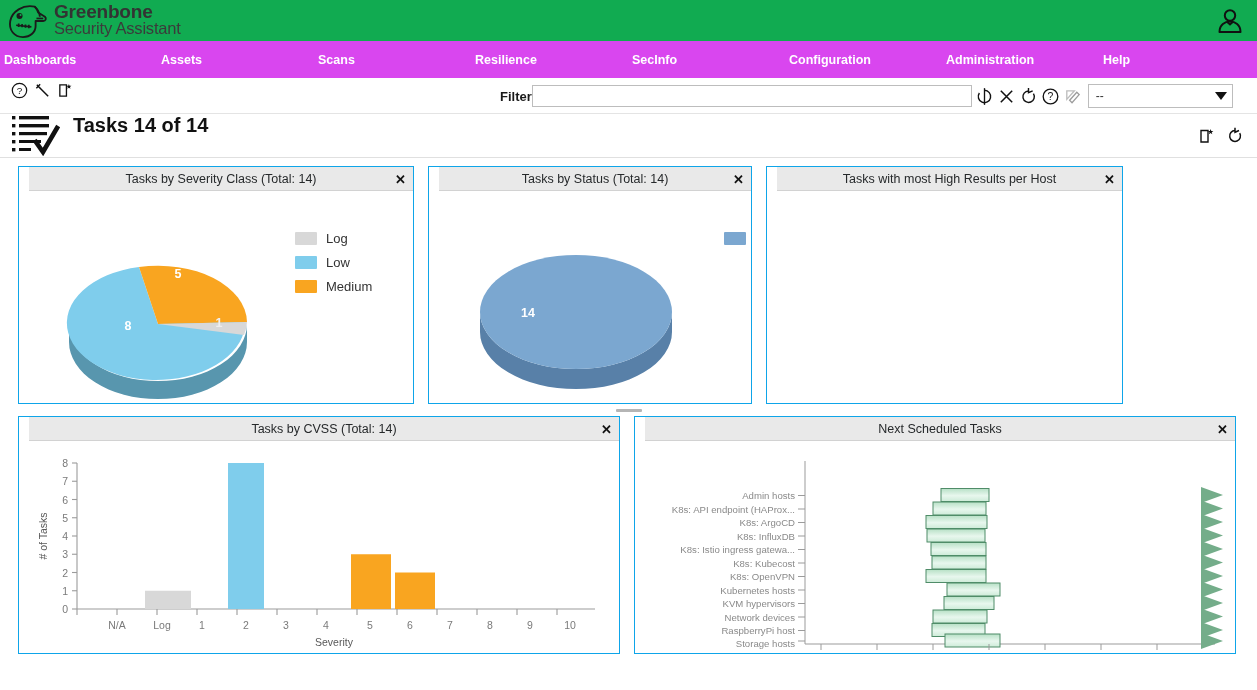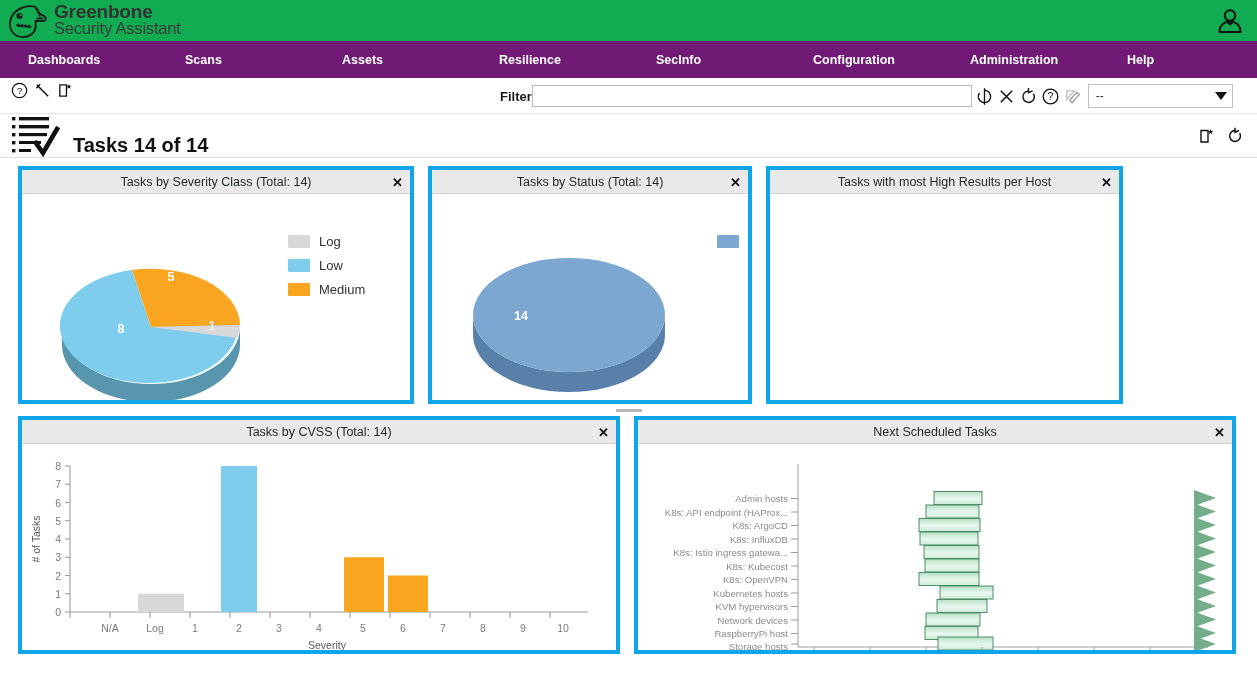--- a/index.html
+++ b/index.html
@@ -32,24 +32,24 @@
     letter-spacing: -0.2px; display: block; margin-top: -1px;
   }
   .user-area {
     position: absolute; right: 12px; top: 0; height: 41px;
     display: flex; align-items: center;
   }
 
   
   .navbar {
     height: 37px;
-    background: #701a75;
+    background: #d946ef;
     display: flex;
     align-items: stretch;
-    padding-left: 28px;
+    padding-left: 4px;
   }
   .nav-item {
     color: #ffffff;
     font-size: 12.5px;
     font-weight: bold;
     display: flex; align-items: center;
     white-space: nowrap;
     cursor: pointer;
   }
 
@@ -96,21 +96,21 @@
     width: 0; height: 0;
     border-left: 6px solid transparent;
     border-right: 6px solid transparent;
     border-top: 8px solid #111;
   }
 
   
   .titlerow {
     height: 44px;
     position: relative;
-    display: flex; align-items: flex-end;
+    display: flex; align-items: flex-start;
     padding-left: 12px;
     border-bottom: 1px solid #e0e0e0;
   }
   .title-text {
     font-size: 20px; font-weight: bold; color: #111;
     margin-left: 9px;
   }
   .title-right {
     position: absolute; right: 13px; top: 50%;
     transform: translateY(-50%);
@@ -120,22 +120,22 @@
   
   .dash {
     padding: 8px 18px 0 18px;
   }
   .row {
     display: flex;
     gap: 14px;
   }
   .panel {
     background: #ffffff;
-    border: 4px solid #0ea5e9;
-    display: flex; flex-direction: column;
+    border: 1px solid #0ea5e9;
+    display: flex; flex-direction: column; padding-left: 10px;
   }
   .panel-head {
     height: 24px;
     background: #e9e9e9;
     border-bottom: 1px solid #d2d2d2;
     display: flex; align-items: center;
     justify-content: center;
     position: relative;
     flex: 0 0 auto;
   }
@@ -204,22 +204,22 @@
     <svg width="30" height="30" viewBox="0 0 30 30">
       <circle cx="15" cy="9.5" r="5.2" fill="none" stroke="#111" stroke-width="2"></circle>
       <path d="M4.5 26 C4.5 18.5 10 15.6 15 15.6 C20 15.6 25.5 18.5 25.5 26 Z" fill="none" stroke="#111" stroke-width="2" stroke-linejoin="round"></path>
       <path d="M12.3 15.9 L15 18.4 L17.7 15.9" fill="none" stroke="#111" stroke-width="2"></path>
     </svg>
   </div>
 </div>
 
 <div class="navbar">
   <div class="nav-item" style="width:157px">Dashboards</div>
+  <div class="nav-item" style="width:157px">Assets</div>
   <div class="nav-item" style="width:157px">Scans</div>
-  <div class="nav-item" style="width:157px">Assets</div>
   <div class="nav-item" style="width:157px">Resilience</div>
   <div class="nav-item" style="width:157px">SecInfo</div>
   <div class="nav-item" style="width:157px">Configuration</div>
   <div class="nav-item" style="width:157px">Administration</div>
   <div class="nav-item">Help</div>
 </div>
 
 <div class="filterbar">
   <div class="toolicons">
     <svg width="17" height="17" viewBox="0 0 18 18">

